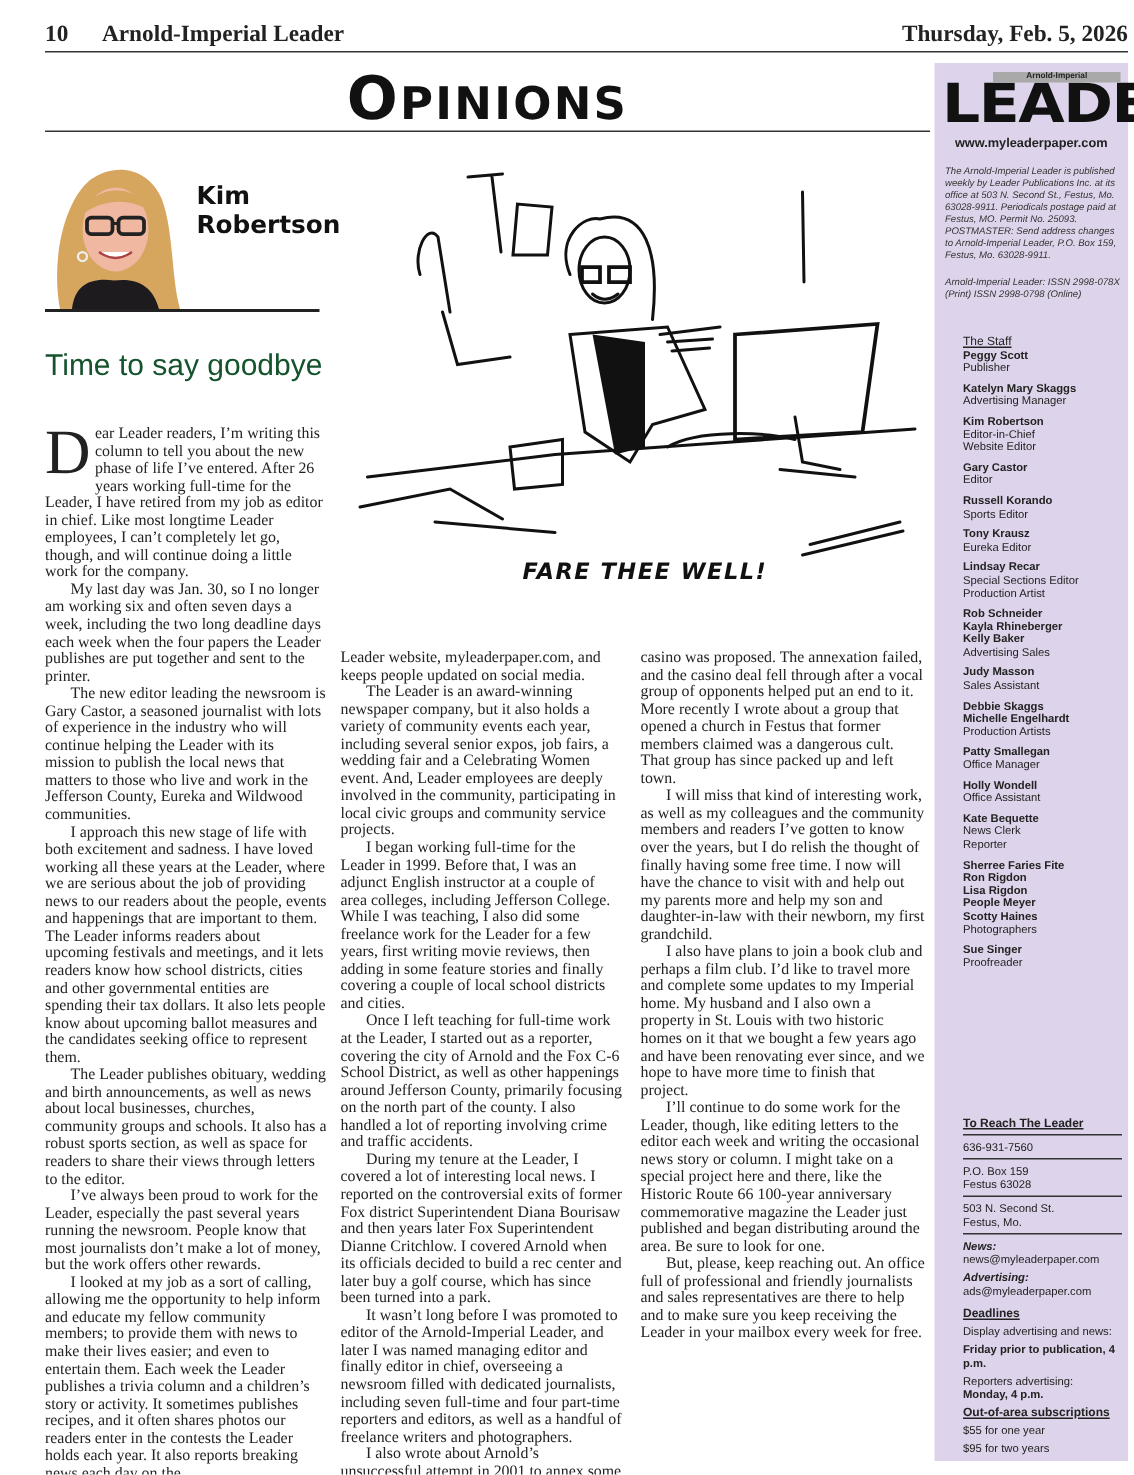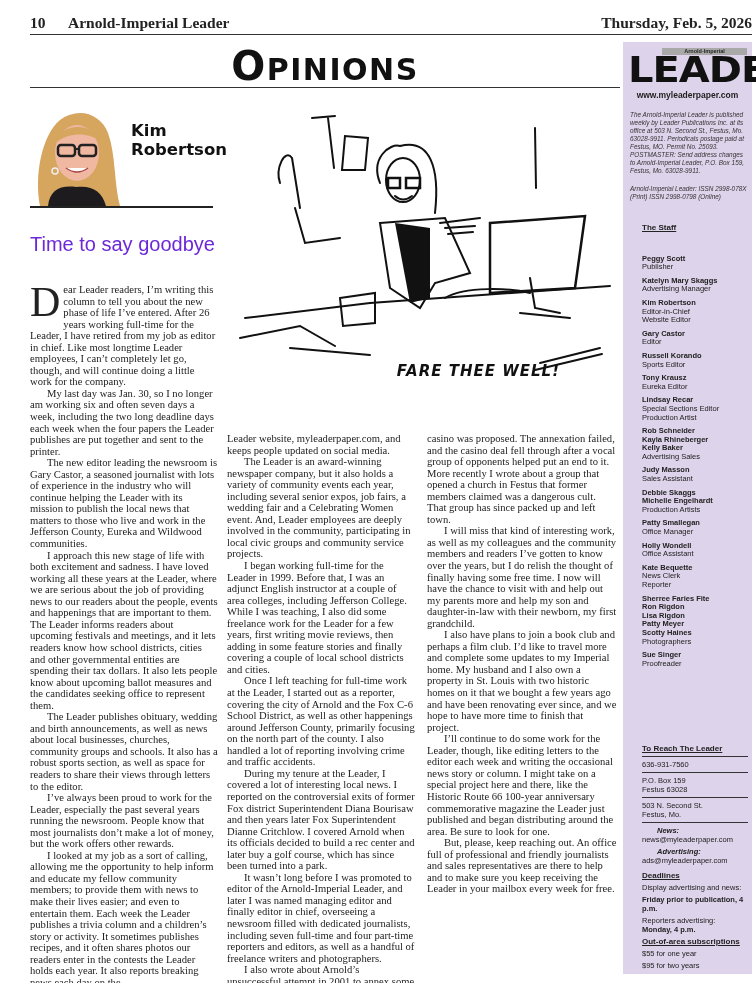--- a/index.html
+++ b/index.html
@@ -11,43 +11,43 @@
   .opinions{position:absolute;left:30px;top:42px;width:590px;height:45px;border-bottom:1.5px solid #333;text-align:center;font-family:"DejaVu Sans",sans-serif;font-weight:bold;font-size:30px;letter-spacing:1.5px;color:#111;line-height:48px;}
   .opinions .big{font-size:40px;}
   .sidebar{position:absolute;left:623px;top:42px;width:129px;height:932px;background:#ddd3ea;font-family:"Liberation Sans",sans-serif;}
   .logo{position:absolute;left:5px;top:6px;width:119px;height:50px;}
   .logo .strip{position:absolute;left:34px;top:0;width:85px;height:7px;background:#a9a9a9;font-size:5.5px;font-weight:bold;text-align:center;line-height:7px;color:#222;}
   .logo .word{position:absolute;left:0;top:2px;font-family:"DejaVu Sans",sans-serif;font-weight:bold;font-size:40px;line-height:44px;letter-spacing:-1px;transform:scaleY(0.9);transform-origin:top left;color:#111;}
   .url{position:absolute;left:0;top:48px;width:129px;text-align:center;font-size:8.5px;font-weight:bold;color:#222;}
   .masthead-note{position:absolute;left:7px;top:69px;width:118px;font-size:6.4px;line-height:8px;font-style:italic;color:#333;}
   .issn{position:absolute;left:7px;top:143px;width:118px;font-size:6.4px;line-height:8px;font-style:italic;color:#333;}
   .staff{position:absolute;left:19px;top:182px;width:106px;font-size:7.5px;line-height:8.6px;color:#222;}
-  .staff .ttl{font-weight:bold;text-decoration:underline;font-size:8px;margin-bottom:22px;}
+  .staff .ttl{font-weight:normal;text-decoration:underline;font-size:8px;margin-bottom:0;}
   .staff .grp{margin-bottom:5px;}
   .staff .nm{font-weight:bold;}
   .reach{position:absolute;left:19px;top:702px;width:106px;font-size:7.5px;line-height:9px;color:#222;}
   .reach .ttl{font-weight:bold;text-decoration:underline;font-size:8px;padding-bottom:3px;}
   .reach .box{border-top:1px solid #333;padding:3px 0;}
-  .reach .lbl{font-weight:bold;font-style:italic;margin-left:15px;}
+  .reach .lbl{font-weight:bold;font-style:italic;}
   .reach .u{font-weight:bold;text-decoration:underline;margin-top:3px;font-size:8px;}
   .reach .b{font-weight:bold;}
   .reach .gap{margin-top:3px;}
   .byline{position:absolute;left:30px;top:103px;width:183px;height:103px;border-bottom:2.5px solid #222;}
   .photo{position:absolute;left:0;top:2px;width:92px;height:101px;overflow:hidden;}
   .byname{position:absolute;left:101px;top:18px;font-family:"DejaVu Sans",sans-serif;font-weight:bold;font-size:16.5px;line-height:19px;color:#111;}
-  .headline{position:absolute;left:30px;top:233px;width:190px;font-family:"Liberation Sans",sans-serif;font-size:20px;line-height:22px;color:#6d28d9;}
+  .headline{position:absolute;left:30px;top:233px;width:190px;font-family:"Liberation Sans",sans-serif;font-size:20px;line-height:22px;color:#14532d;}
   .col{position:absolute;font-size:10.6px;line-height:11.55px;text-align:left;color:#222;}
   .col p{margin:0;text-indent:17px;}
   .col p.first{text-indent:0;}
   .drop{float:left;font-size:42px;line-height:34px;margin:1px 3px 0 0;}
   .col1{left:30px;top:284px;width:188px;}
   .col2{left:227px;top:433px;width:188px;}
   .col3{left:427px;top:433px;width:190px;}
   .illus{position:absolute;left:230px;top:108px;width:385px;height:300px;}
-  .caption{position:absolute;left:300px;top:362px;width:260px;text-align:right;font-family:"DejaVu Sans",sans-serif;font-weight:bold;font-style:italic;font-size:15px;letter-spacing:1px;color:#111;}
+  .caption{position:absolute;left:300px;top:372px;width:260px;text-align:center;font-family:"DejaVu Sans",sans-serif;font-weight:bold;font-style:italic;font-size:15px;letter-spacing:1px;color:#111;}
 </style>
 </head>
 <body>
 
 <div class="hdr">
   <span class="pg">10</span>
   <span class="pub">Arnold-Imperial Leader</span>
   <span class="date">Thursday, Feb. 5, 2026</span>
 </div>
 
@@ -197,21 +197,21 @@
         </div>
         <div class="grp">
           <div class="nm">Kate Bequette</div>
           <div>News Clerk</div>
           <div>Reporter</div>
         </div>
         <div class="grp">
           <div class="nm">Sherree Faries Fite</div>
           <div class="nm">Ron Rigdon</div>
           <div class="nm">Lisa Rigdon</div>
-          <div class="nm">Patty Meyer</div>
+          <div class="nm">People Meyer</div>
           <div class="nm">Scotty Haines</div>
           <div>Photographers</div>
         </div>
         <div class="grp">
           <div class="nm">Sue Singer</div>
           <div>Proofreader</div>
         </div>
       </div>
   </div>
 

